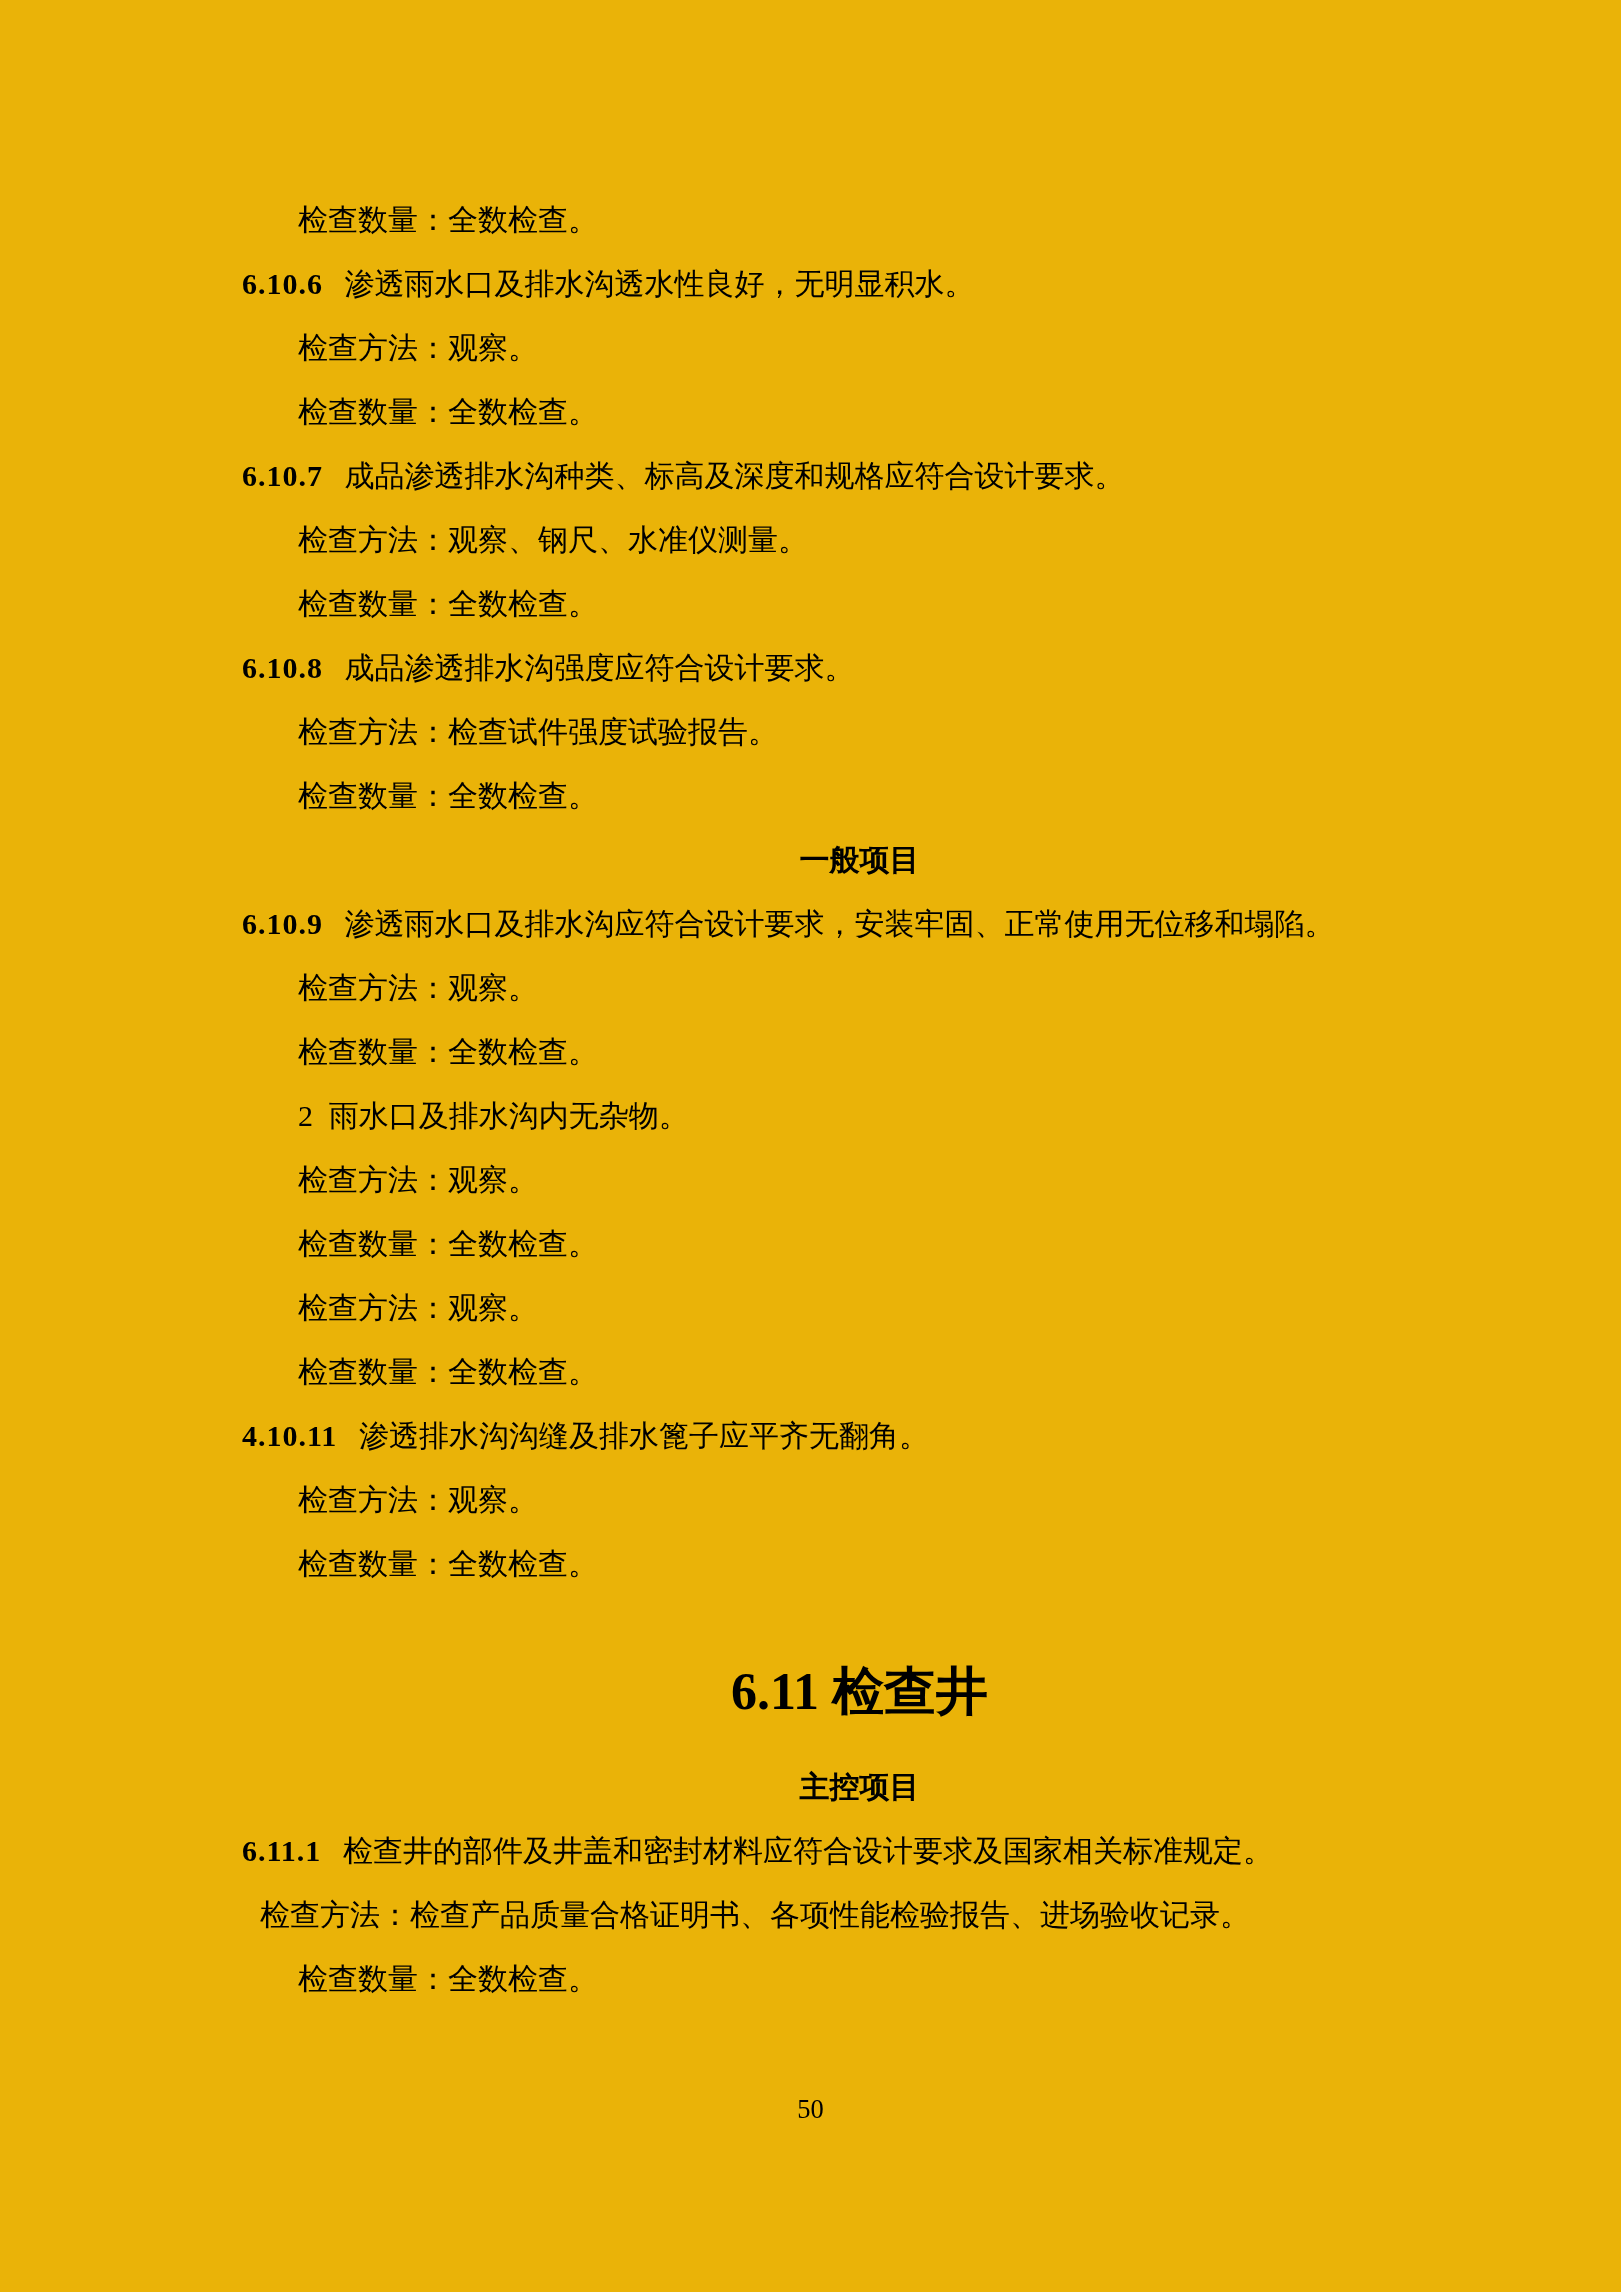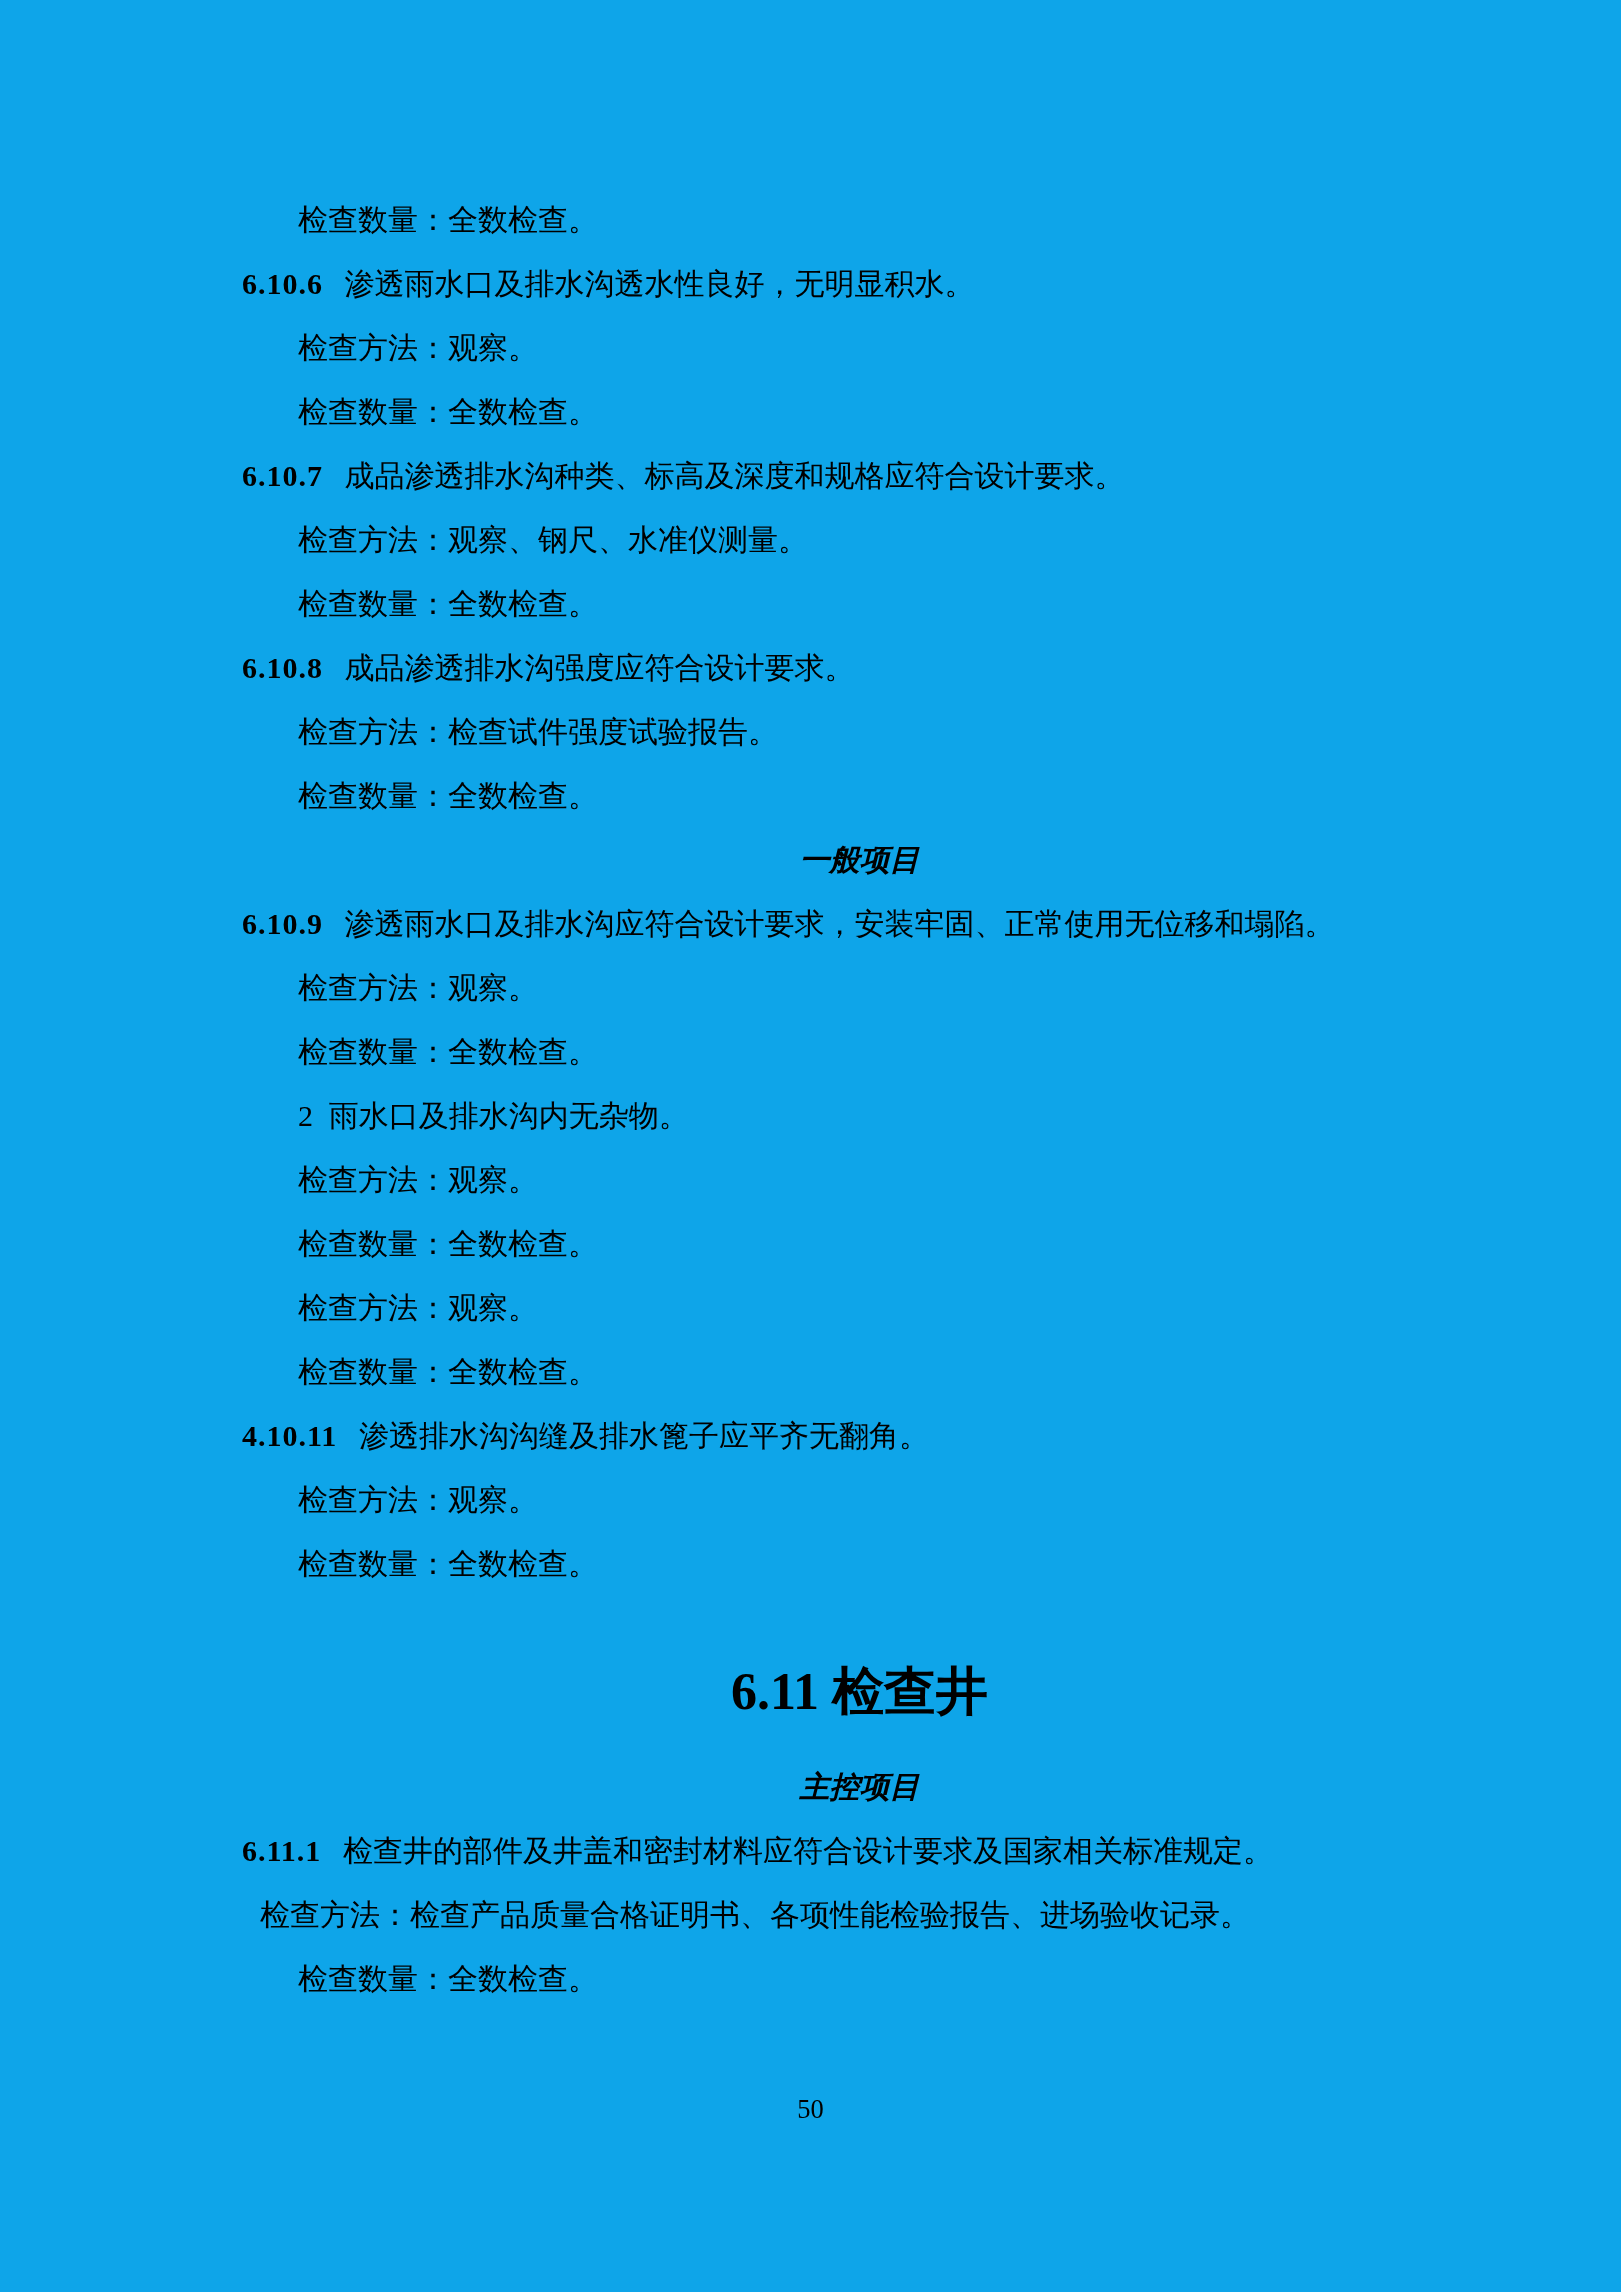--- a/index.html
+++ b/index.html
@@ -1,21 +1,21 @@
 <!DOCTYPE html>
 <html lang="zh"><head>
 <meta charset="utf-8">
 <style>
   html,body{margin:0;padding:0;background:#888;}
   .page{
     position:relative;
     width:1621px;
     height:2293px;
     margin:0 auto;
-    background:#0ea5e9;
+    background:#eab308;
     color:#000000;
     font-family:"Liberation Serif","DejaVu Serif",serif;
     overflow:hidden;
   }
   .content{
     position:absolute;
     left:242px;
     top:188px;
     width:1235px;
   }
@@ -30,21 +30,20 @@
   .item{ padding-left:1.87em; }
   .item .num{ margin-right:15.7px; }
   .clause .num{
     font-weight:700;
     letter-spacing:1px;
     margin-right:21.6px;
   }
   .subheading{
     text-align:center;
     font-weight:700;
-    font-style:italic;
   }
   .section-heading{
     text-align:center;
     font-weight:700;
     font-size:52px;
     line-height:82px;
     height:82px;
     margin-top:55px;
     margin-bottom:21.6px;
     white-space:nowrap;

